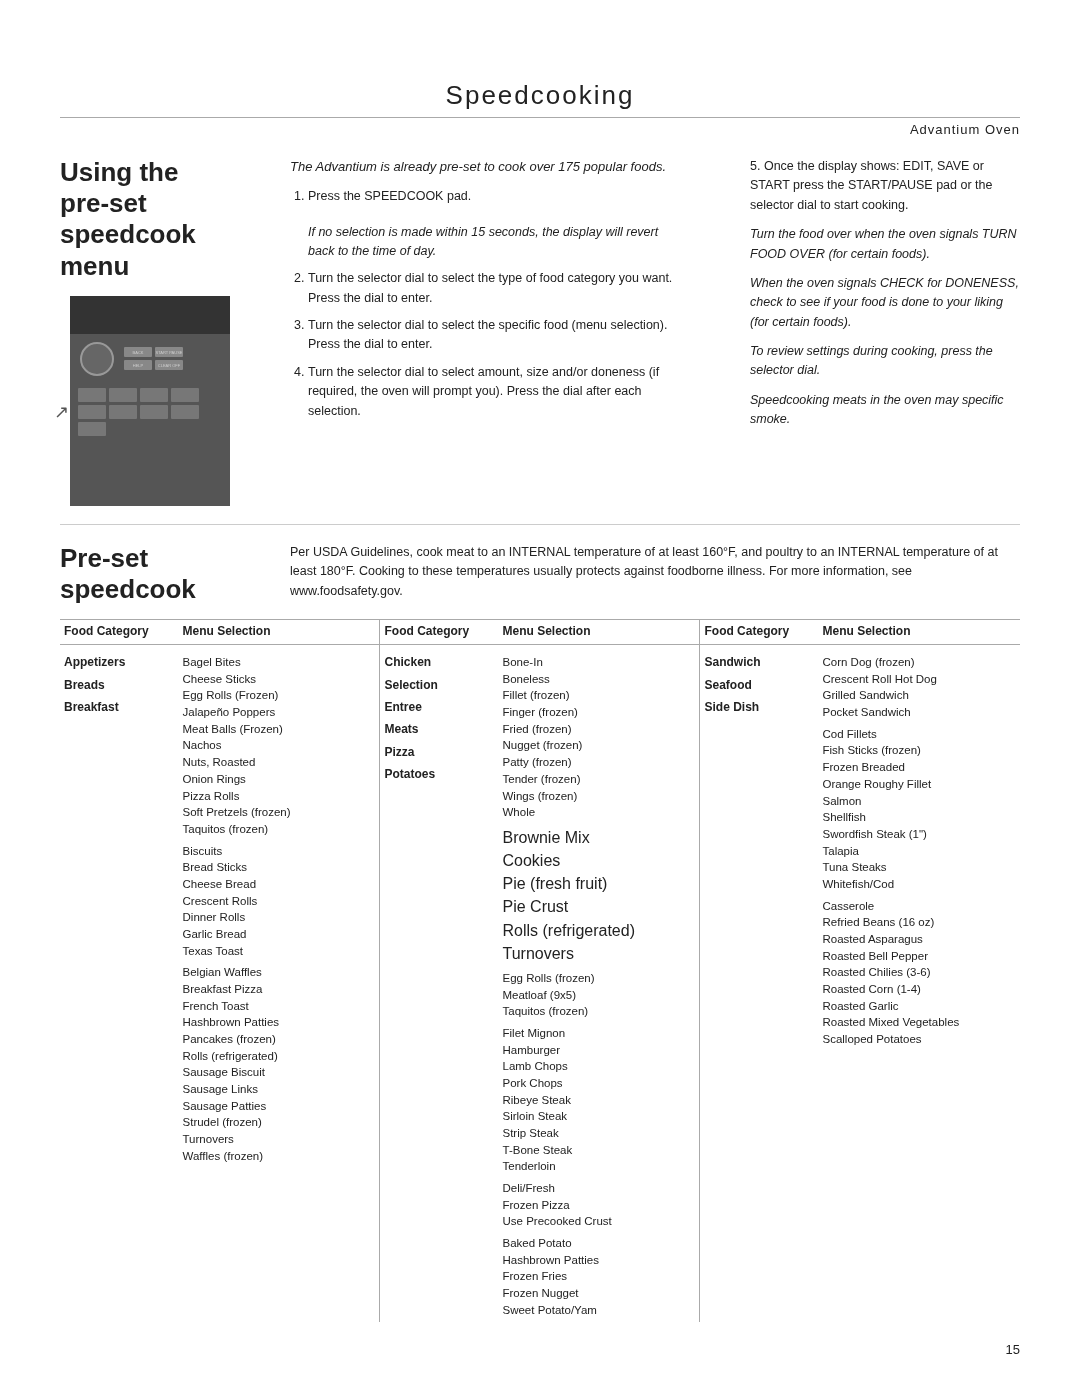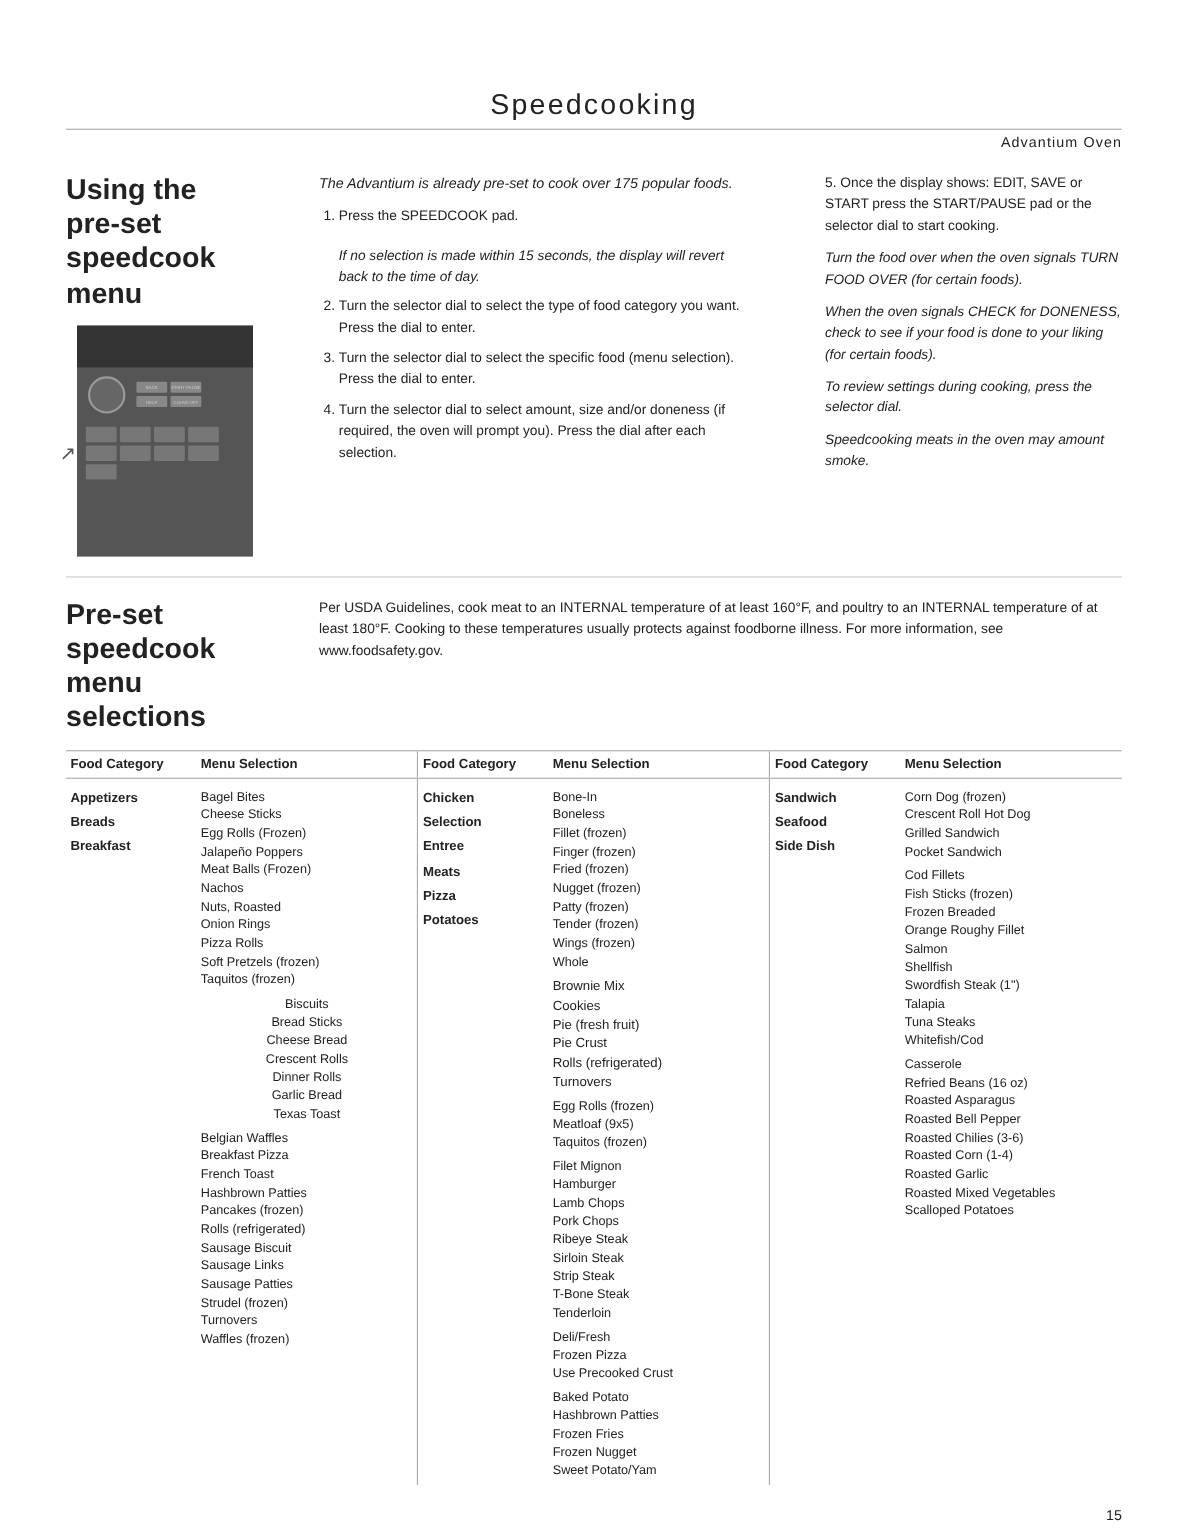--- a/index.html
+++ b/index.html
@@ -266,32 +266,31 @@
       <li>Turn the selector dial to select the specific food (menu selection). Press the dial to enter.</li>
       <li>Turn the selector dial to select amount, size and/or doneness (if required, the oven will prompt you). Press the dial after each selection.</li>
     </ol>
   </div>
 
   <div class="using-right">
     <p>5. <span>Once the display shows: EDIT, SAVE or START press the START/PAUSE pad or the selector dial to start cooking.</span></p>
     <p class="italic-para">Turn the food over when the oven signals TURN FOOD OVER (for certain foods).</p>
     <p class="italic-para">When the oven signals CHECK for DONENESS, check to see if your food is done to your liking (for certain foods).</p>
     <p class="italic-para">To review settings during cooking, press the selector dial.</p>
-    <p class="italic-para">Speedcooking meats in the oven may amount smoke.</p>
+    <p class="italic-para">Speedcooking meats in the oven may specific smoke.</p>
   </div>
 </div>
 
 <hr class="section-rule">
 
 <div class="preset-section">
   <div class="preset-left">
     <h2>
       <span>Pre-set</span><br>
       <span>speedcook</span><br>
-      <span>menu selections</span>
     </h2>
   </div>
   <div class="preset-right">
     <p>Per USDA Guidelines, cook meat to an INTERNAL temperature of at least 160°F, and poultry to an INTERNAL temperature of at least 180°F. Cooking to these temperatures usually protects against foodborne illness.  For more information, see www.foodsafety.gov.</p>
   </div>
 </div>
 
 <table class="menu-table">
   <thead>
     <tr>
@@ -305,34 +304,34 @@
   </thead>
   <tbody id="menu-table-body">
   <tr>
   <td style="vertical-align:top; padding:4px; width:100px;">
           <div style="font-weight:bold;padding-top:5px;font-size:12px;">Appetizers</div>
           <div style="font-weight:bold;padding-top:5px;font-size:12px;">Breads</div>
           <div style="font-weight:bold;padding-top:5px;font-size:12px;">Breakfast</div>
         </td>
   <td style="vertical-align:top; padding:4px; width:170px;">
           <div style="padding-top:5px;font-size:11.5px;line-height:1.45;">Bagel Bites<br>Cheese Sticks<br>Egg Rolls (Frozen)<br>Jalapeño Poppers<br>Meat Balls (Frozen)<br>Nachos<br>Nuts, Roasted<br>Onion Rings<br>Pizza Rolls<br>Soft Pretzels (frozen)<br>Taquitos (frozen)</div>
-          <div style="padding-top:5px;font-size:11.5px;line-height:1.45;text-align:center;">Biscuits<br>Bread Sticks<br>Cheese Bread<br>Crescent Rolls<br>Dinner Rolls<br>Garlic Bread<br>Texas Toast</div>
+          <div style="padding-top:5px;font-size:11.5px;line-height:1.45;">Biscuits<br>Bread Sticks<br>Cheese Bread<br>Crescent Rolls<br>Dinner Rolls<br>Garlic Bread<br>Texas Toast</div>
           <div style="padding-top:5px;font-size:11.5px;line-height:1.45;">Belgian Waffles<br>Breakfast Pizza<br>French Toast<br>Hashbrown Patties<br>Pancakes (frozen)<br>Rolls (refrigerated)<br>Sausage Biscuit<br>Sausage Links<br>Sausage Patties<br>Strudel (frozen)<br>Turnovers<br>Waffles (frozen)</div>
         </td>
   <td style="vertical-align:top; padding:4px; width:100px; border-left:1px solid #aaa;">
           <div style="font-weight:bold;padding-top:5px;font-size:12px;">Chicken</div>
           <div style="font-weight:bold;padding-top:5px;font-size:12px;">Selection</div>
           <div style="font-weight:bold;padding-top:5px;font-size:12px;">Entree</div>
           <div style="font-weight:bold;padding-top:5px;font-size:12px;">Meats</div>
           <div style="font-weight:bold;padding-top:5px;font-size:12px;">Pizza</div>
           <div style="font-weight:bold;padding-top:5px;font-size:12px;">Potatoes</div>
         </td>
   <td style="vertical-align:top; padding:4px; width:170px;">
           <div style="padding-top:5px;font-size:11.5px;line-height:1.45;">Bone-In<br>Boneless<br>Fillet (frozen)<br>Finger (frozen)<br>Fried (frozen)<br>Nugget (frozen)<br>Patty (frozen)<br>Tender (frozen)<br>Wings (frozen)<br>Whole</div>
-          <div style="padding-top:5px;font-size:12px;line-height:1.45;">Brownie Mix<br>Cookies<br>Pie (fresh fruit)<br>Pie Crust<br>Rolls (refrigerated)<br>Turnovers</div>
+          <div style="padding-top:5px;font-size:16px;line-height:1.45;">Brownie Mix<br>Cookies<br>Pie (fresh fruit)<br>Pie Crust<br>Rolls (refrigerated)<br>Turnovers</div>
           <div style="padding-top:5px;font-size:11.5px;line-height:1.45;">Egg Rolls (frozen)<br>Meatloaf (9x5)<br>Taquitos (frozen)</div>
           <div style="padding-top:5px;font-size:11.5px;line-height:1.45;">Filet Mignon<br>Hamburger<br>Lamb Chops<br>Pork Chops<br>Ribeye Steak<br>Sirloin Steak<br>Strip Steak<br>T-Bone Steak<br>Tenderloin</div>
           <div style="padding-top:5px;font-size:11.5px;line-height:1.45;">Deli/Fresh<br>Frozen Pizza<br>Use Precooked Crust</div>
           <div style="padding-top:5px;font-size:11.5px;line-height:1.45;">Baked Potato<br>Hashbrown Patties<br>Frozen Fries<br>Frozen Nugget<br>Sweet Potato/Yam</div>
         </td>
   <td style="vertical-align:top; padding:4px; width:100px; border-left:1px solid #aaa;">
           <div style="font-weight:bold;padding-top:5px;font-size:12px;">Sandwich</div>
           <div style="font-weight:bold;padding-top:5px;font-size:12px;">Seafood</div>
           <div style="font-weight:bold;padding-top:5px;font-size:12px;">Side Dish</div>
         </td>

